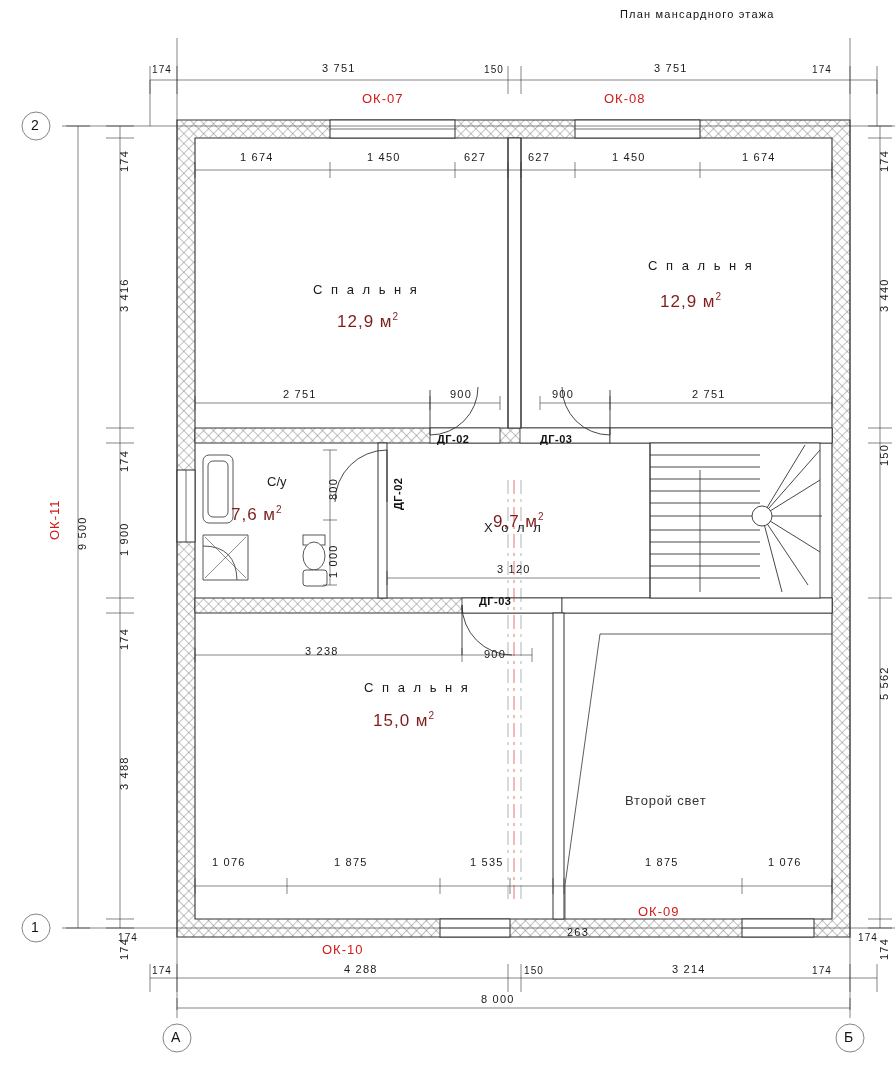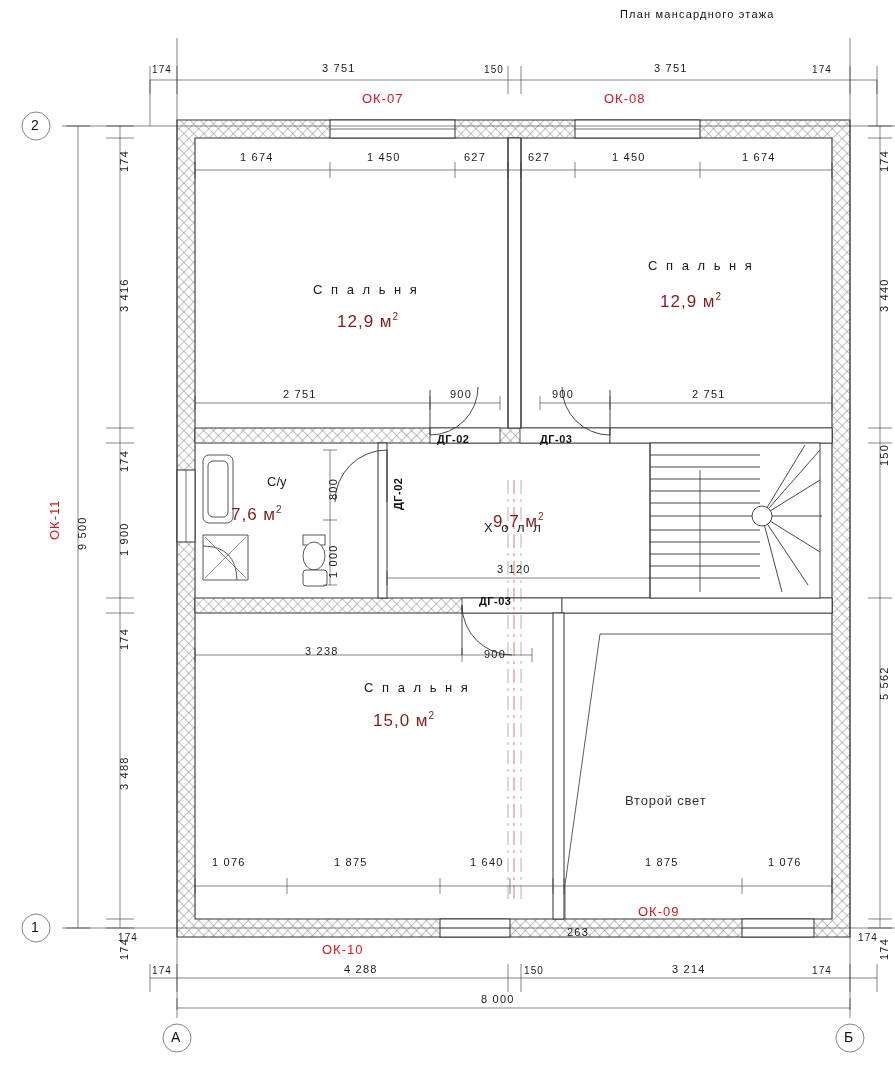--- a/index.html
+++ b/index.html
@@ -323,21 +323,21 @@
 <div class="lbl dim" style="left:692px;top:388px;">2 751</div>
 <div class="lbl dim" style="left:305px;top:645px;">3 238</div>
 <div class="lbl dim" style="left:484px;top:648px;">900</div>
 <div class="lbl dim" style="left:497px;top:563px;">3 120</div>
 <div class="lbl dim vert" style="left:327px;top:500px;transform:rotate(-90deg);transform-origin:0 0;">800</div>
 <div class="lbl dim vert" style="left:327px;top:578px;transform:rotate(-90deg);transform-origin:0 0;">1 000</div>
 <div class="lbl dim" style="left:567px;top:926px;">263</div>
 
 <div class="lbl dim" style="left:212px;top:856px;">1 076</div>
 <div class="lbl dim" style="left:334px;top:856px;">1 875</div>
-<div class="lbl dim" style="left:470px;top:856px;">1 640</div>
+<div class="lbl dim" style="left:470px;top:856px;">1 535</div>
 <div class="lbl dim" style="left:645px;top:856px;">1 875</div>
 <div class="lbl dim" style="left:768px;top:856px;">1 076</div>
 
 <div class="lbl dim-s" style="left:118px;top:932px;">174</div>
 <div class="lbl dim-s" style="left:858px;top:932px;">174</div>
 <div class="lbl dim-s" style="left:152px;top:965px;">174</div>
 <div class="lbl dim" style="left:344px;top:963px;">4 288</div>
 <div class="lbl dim-s" style="left:524px;top:965px;">150</div>
 <div class="lbl dim" style="left:672px;top:963px;">3 214</div>
 <div class="lbl dim-s" style="left:812px;top:965px;">174</div>

